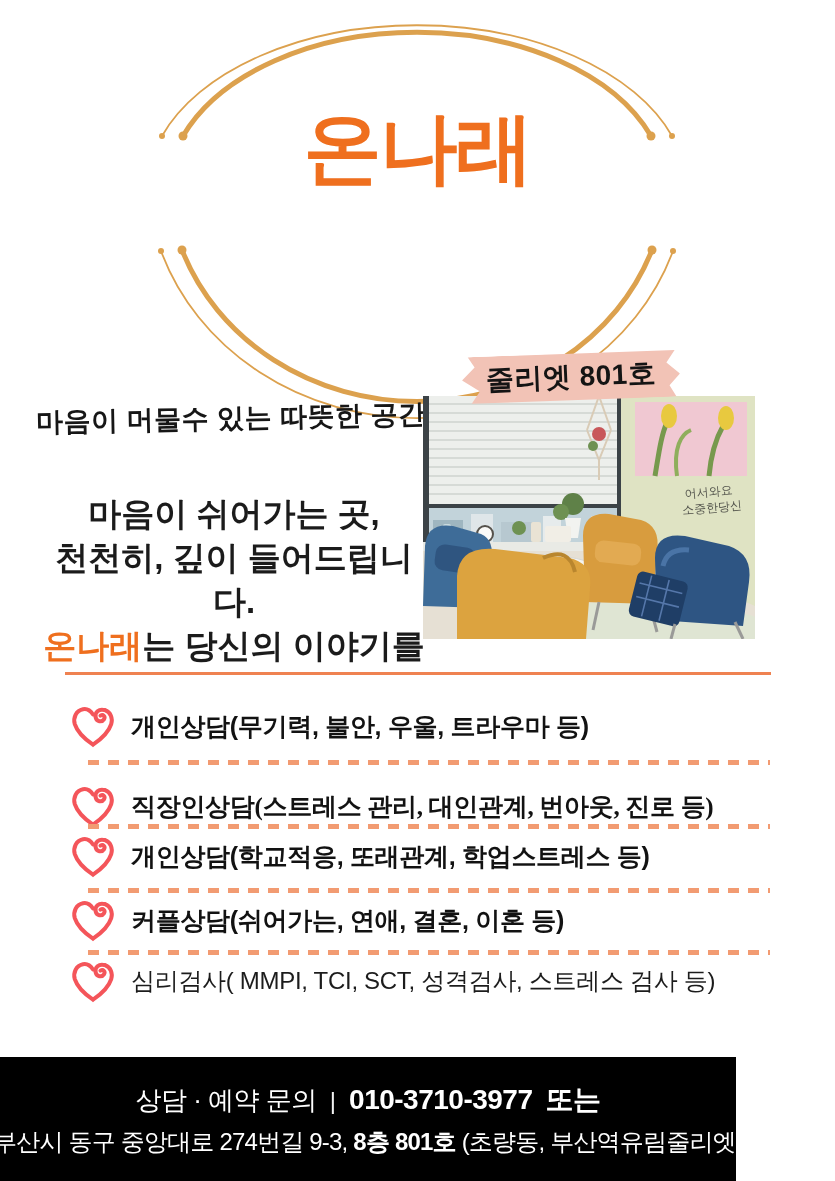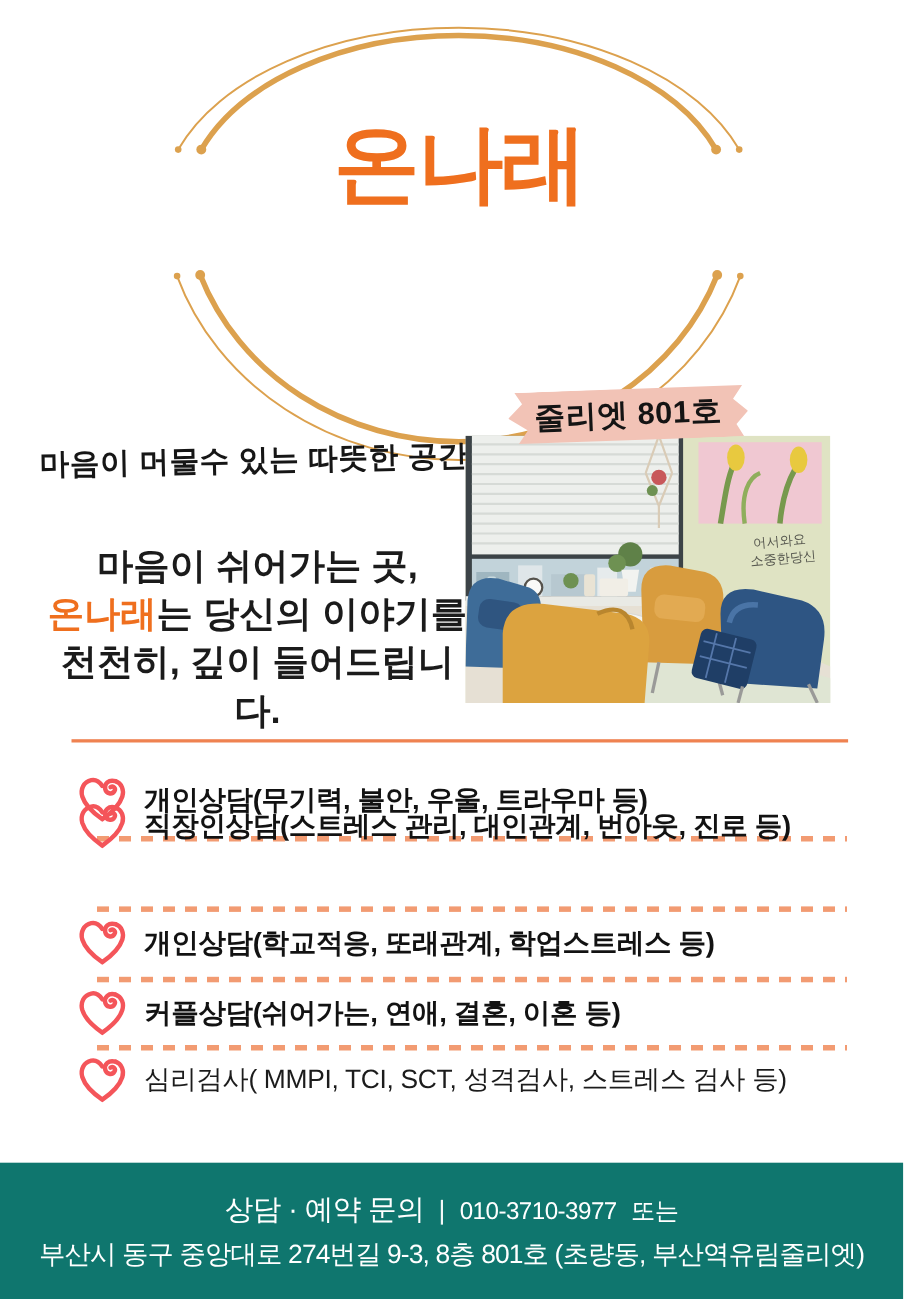--- a/index.html
+++ b/index.html
@@ -31,34 +31,34 @@
   
   .photo{position:absolute;left:423px;top:396px;width:332px;height:243px;z-index:3;overflow:hidden;}
 
   
   .solid-line{position:absolute;left:65px;top:672px;width:706px;height:3px;background:#EF8251;z-index:2;}
   .dash-line{position:absolute;left:88px;width:682px;height:5px;z-index:2;
              background:repeating-linear-gradient(90deg,#F29B72 0 11px,transparent 11px 20px);}
   .dash-1{top:760px;} .dash-2{top:824px;} .dash-3{top:888px;} .dash-4{top:950px;}
   .service-row{position:absolute;left:70px;width:720px;height:52px;z-index:2;
                display:flex;align-items:center;gap:15px;}
-  .row-1{top:700px;} .row-2{top:724px;} .row-3{top:830px;} .row-4{top:894px;} .row-5{top:955px;text-align:center;}
+  .row-1{top:700px;} .row-2{top:780px;font-family:Liberation Serif, serif;} .row-3{top:830px;} .row-4{top:894px;} .row-5{top:955px;text-align:center;}
   .service-row .txt{font-size:25px;font-weight:700;color:#121212;letter-spacing:-.3px;white-space:nowrap;}
   .row-5 .txt{font-weight:400;font-size:24px;color:#1c1c1c;}
   .heart{width:46px;height:46px;flex:0 0 46px;}
 
   
-  .footer{position:absolute;left:0;top:1057px;width:821px;height:124px;background:#0f766e;z-index:5;
+  .footer{position:absolute;left:0;top:1057px;width:736px;height:124px;background:#000000;z-index:5;
           display:flex;flex-direction:column;align-items:center;justify-content:center;color:#ffffff;}
   .footer-line1{display:flex;align-items:baseline;gap:13px;white-space:nowrap;}
   .footer-contact{font-size:26px;font-weight:400;letter-spacing:-.5px;}
   .footer-sep{font-size:24px;font-weight:300;opacity:.95;}
-  .footer-phone,.footer-or,.footer-site{font-size:22px;font-weight:400;letter-spacing:-.5px;}
+  .footer-phone,.footer-or,.footer-site{font-size:28px;font-weight:700;letter-spacing:-.5px;}
   .footer-addr{margin-top:7px;font-size:24px;font-weight:400;letter-spacing:-.8px;white-space:nowrap;}
-  .footer-addr .b{font-weight:400;}
+  .footer-addr .b{font-weight:700;}
 </style>
 </head>
 <body>
 
 <div class="poster">
 
   <svg class="arcs" width="835" height="700" viewBox="0 0 835 700" aria-hidden="true">
     <g stroke="#DCA14E" fill="none" stroke-linecap="round">
       <path d="M 183 136 A 250 160 0 0 1 651 136" stroke-width="5"></path>
       <path d="M 162 136 A 270 165 0 0 1 672 136" stroke-width="1.8"></path>
@@ -77,22 +77,22 @@
     </g>
   </svg>
 
   <div class="title">
     <div>온나래</div>
   </div>
 
   <div class="tagline1">마음이 머물수 있는 따뜻한 공간</div>
   <div class="tagline-block">
     <div>마음이 쉬어가는 곳,</div>
+    <div>천천히, 깊이 들어드립니다.</div>
     <div><span class="hl">온나래</span><span>는 당신의 이야기를</span></div>
-    <div>천천히, 깊이 들어드립니다.</div>
   </div>
 
   <div class="photo">
     <svg width="332" height="243" viewBox="0 0 332 243" aria-hidden="true">
 
       <rect x="0" y="0" width="332" height="243" fill="#DFE3C3"></rect>
 
       <g>
         <rect x="0" y="0" width="198" height="150" fill="#3C4347"></rect>
         <rect x="6" y="0" width="188" height="108" fill="#EDEFEC"></rect>

